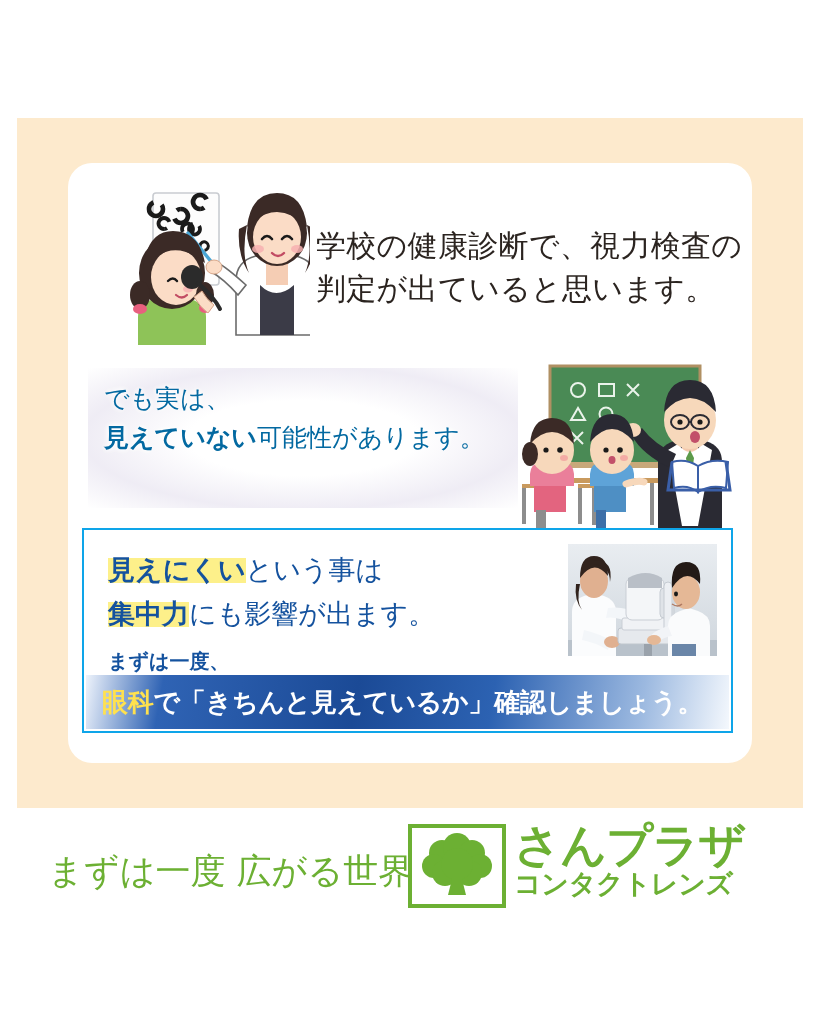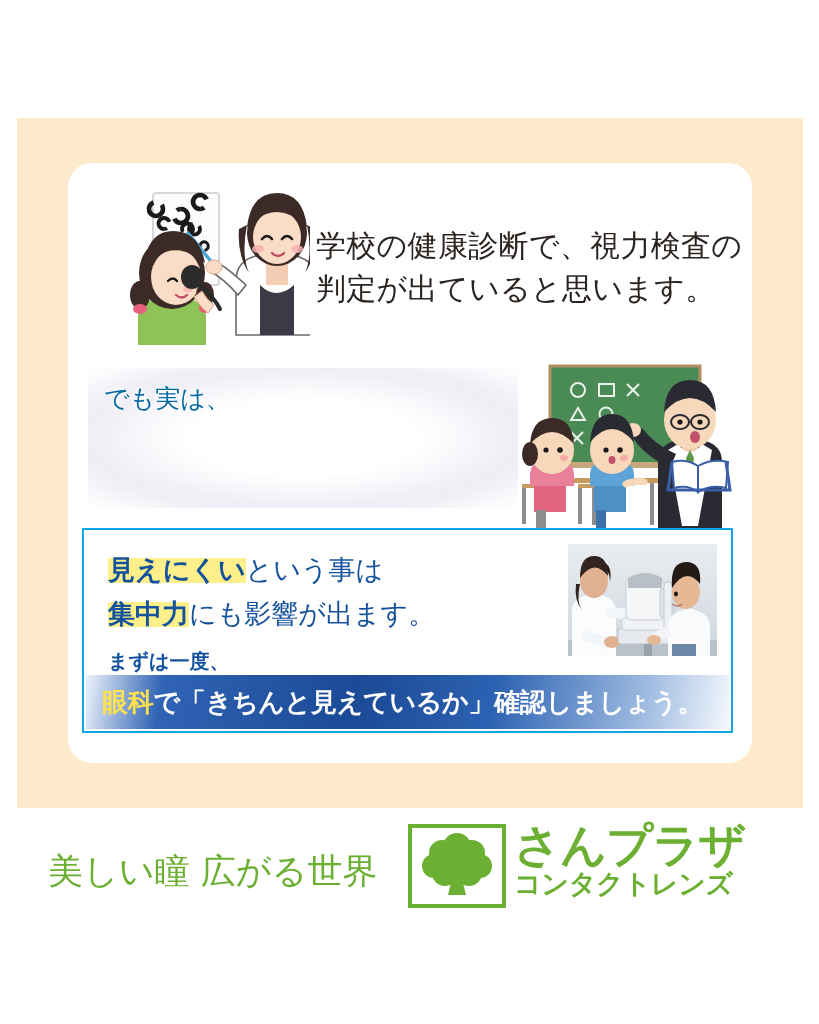--- a/index.html
+++ b/index.html
@@ -177,20 +177,23 @@
         <div>学校の健康診断で、視力検査の</div>
         <div>判定が出ていると思います。</div>
       </div>
     </div>
 
     <div class="sec2">
       <div class="glow"></div>
 
       <div class="copy2" style="position:absolute;z-index:1;">
         <div>でも実は、</div>
+        <div>
+          <b>見えていない</b><span>可能性があります。</span>
+        </div>
       </div>
 
       <div class="illus-class">
         <svg viewBox="0 0 232 178" width="232" height="178" xmlns="http://www.w3.org/2000/svg">
 
           <rect x="42" y="8" width="150" height="98" fill="#4a8a55"></rect>
           <rect x="42" y="8" width="150" height="98" fill="none" stroke="#b09063" stroke-width="3"></rect>
           <rect x="40" y="104" width="154" height="6" fill="#c8a87a"></rect>
           <g stroke="#eaf3ea" stroke-width="2" fill="none">
             <circle cx="70" cy="32" r="7"></circle>
@@ -329,21 +332,21 @@
 
       <div class="blue-banner">
         <div class="banner-text">
           <span class="yellow">眼科</span><span>で「きちんと見えているか」確認しましょう。</span>
         </div>
       </div>
     </div>
   </div>
 
   <div class="footer">
-    <div class="tagline">美しい瞳 広がる世界</div>
+    <div class="tagline">まずは一度 広がる世界</div>
 
     <div class="logo">
       <div class="logo-mark">
         <svg viewBox="0 0 78 66" width="78" height="66" xmlns="http://www.w3.org/2000/svg">
           <g fill="#6cb033">
             <circle cx="24" cy="20" r="13"></circle>
             <circle cx="39" cy="14" r="14"></circle>
             <circle cx="54" cy="20" r="13"></circle>
             <circle cx="16" cy="33" r="12"></circle>
             <circle cx="62" cy="33" r="12"></circle>

